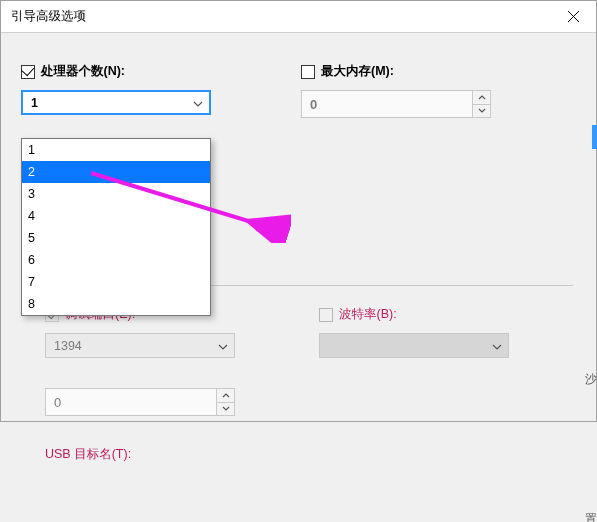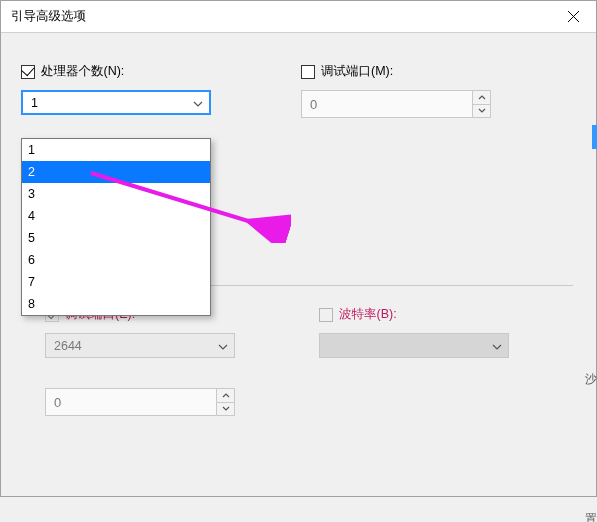--- a/index.html
+++ b/index.html
@@ -9,21 +9,21 @@
     font-size: 12px;
     background: #f0f0f0;
     width: 597px;
     height: 522px;
     overflow: hidden;
     position: relative;
   }
   .window {
     position: absolute;
     left: 0; top: 0;
-    width: 597px; height: 497px;
+    width: 597px; height: 422px;
     background: #f0f0f0;
     border: 1px solid #a0a0a0;
     text-align: right;
   }
   .titlebar {
     height: 32px;
     background: #ffffff;
     border-bottom: 1px solid #d0d0d0;
     display: flex;
     align-items: center;
@@ -39,20 +39,21 @@
   .close-btn svg { width: 11px; height: 11px; stroke: #000; stroke-width: 1; }
 
   .content {
     padding: 30px 20px 20px 20px;
     position: relative;
   }
 
   .row {
     display: flex;
     gap: 90px;
+    font-weight: bold;
   }
   .col { flex: 0 0 auto; }
 
   .checkbox-row {
     display: flex;
     align-items: center;
     gap: 6px;
     margin-bottom: 10px;
   }
   .checkbox {
@@ -224,21 +225,21 @@
             <svg viewBox="0 0 10 6">
                 <polyline points="1,1 5,5 9,1"></polyline>
               </svg>
           </span>
         </div>
       </div>
 
       <div class="col">
         <div class="checkbox-row">
           <div class="checkbox"></div>
-          <span class="label">调试端口(M):</span>
+          <span class="label">最大内存(M):</span>
         </div>
         <div class="spinner disabled">
           <span class="val">0</span>
           <div class="updown">
             <div>
                 <svg viewBox="0 0 8 5">
                   <polyline points="1,4 4,1 7,4"></polyline>
                 </svg>
               </div>
             <div>
@@ -274,21 +275,21 @@
     <div class="group-border">
       <div class="group-inner">
 
         <div class="row2 indent">
           <div class="col">
             <div class="checkbox-row">
               <div class="checkbox disabled checked" style="opacity:.55"></div>
               <span class="label disabled">调试端口(E):</span>
             </div>
             <div class="combo disabled">
-              <span>2644</span>
+              <span>1394</span>
               <span class="chev">
                 <svg viewBox="0 0 10 6">
                     <polyline points="1,1 5,5 9,1"></polyline>
                   </svg>
               </span>
             </div>
           </div>
           <div class="col">
             <div class="checkbox-row">
               <div class="checkbox disabled"></div>
@@ -322,20 +323,25 @@
                       <polyline points="1,1 4,4 7,1"></polyline>
                     </svg>
                   </div>
               </div>
             </div>
           </div>
         </div>
 
         <div style="height:22px"></div>
 
+        <div class="row2 indent">
+          <div class="col">
+            <span class="label disabled">USB 目标名(T):</span>
+          </div>
+        </div>
 
       </div>
     </div>
 
   </div>
 
   <div class="cut-right">
     <div class="blue"></div>
     <span class="gray-char">沙</span>
     <span class="gray-char" style="top:470px">置</span>

